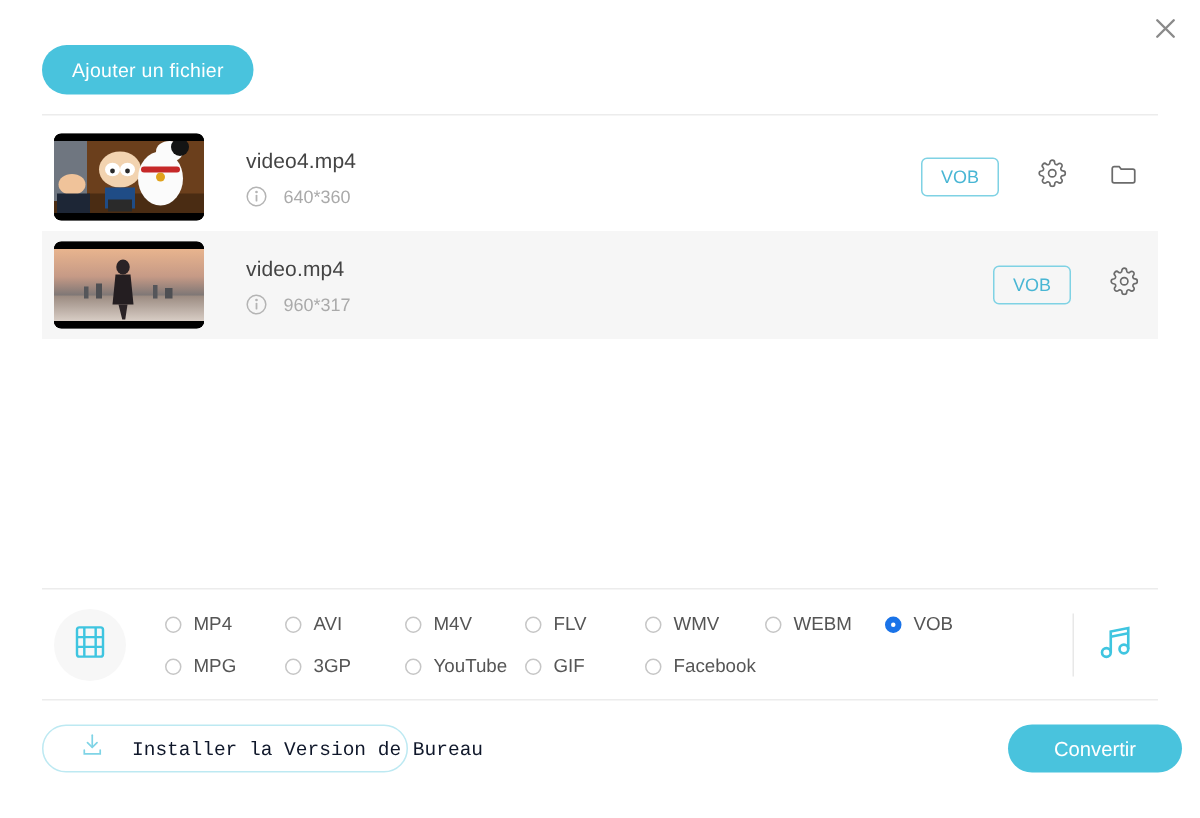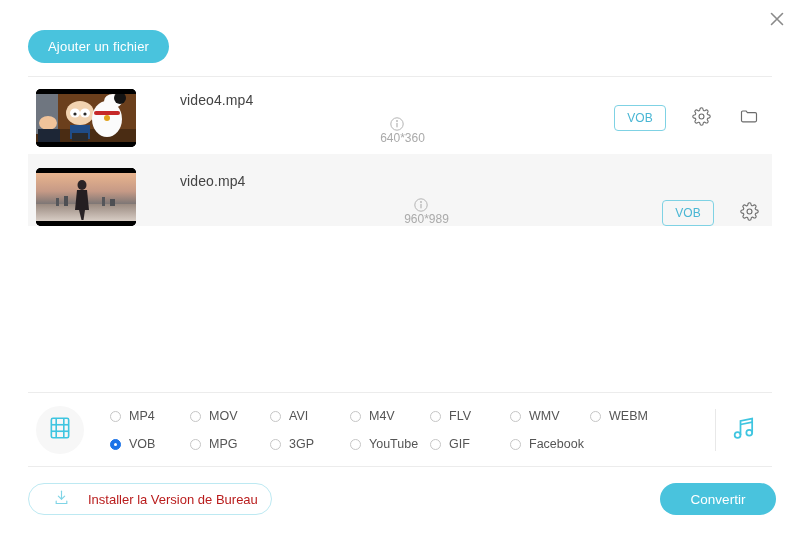--- a/index.html
+++ b/index.html
@@ -48,38 +48,38 @@
   #hr-fmt-bot{ top: 466px; }
 
   
   .file-list { position: absolute; left: 28px; top: 82px; width: 744px; }
   .file-row {
     position: relative;
     height: 72px;
     display: flex; align-items: center;
     padding: 0 10px 0 8px;
   }
-  .file-row.alt { background: #f6f6f6; align-items: flex-end; }
+  .file-row.alt { background: #f6f6f6; }
 
   .thumb {
     width: 100px; height: 58px;
     border-radius: 5px;
     overflow: hidden;
     flex: 0 0 auto;
     background: #000;
     position: relative;
   }
   .thumb svg { display: block; width: 100%; height: 100%; }
 
-  .file-meta { margin-left: 44px; flex: 1 1 auto; }
+  .file-meta { margin-left: 28px; flex: 1 1 auto; }
   .file-name {
     font-size: 14px; color: #444; margin-bottom: 9px;
     letter-spacing: .1px;
   }
-  .file-dim-row { display: flex; align-items: center; flex-direction: column; }
+  .file-dim-row { display: flex; align-items: center; }
   .info-icon { width: 14px; height: 14px; flex: 0 0 auto; }
   .file-dim { font-size: 12px; color: #aaa; margin-left: 11px; }
 
   .row-actions { display: flex; align-items: center; flex: 0 0 auto; }
   .fmt-badge {
     width: 52px; height: 26px;
     border: 1px solid #7fd2e4;
     border-radius: 4px;
     color: #49b6d4;
     font-size: 12px;
@@ -151,25 +151,26 @@
     width: 244px; height: 32px;
     border: 1px solid #bde9f2;
     border-radius: 16px;
     display: flex; align-items: center;
     cursor: pointer;
   }
   .install-icon { margin-left: 24px; flex: 0 0 auto; }
   .install-label {
     margin-left: 18px;
     font-size: 13px;
-    color: #b91c1c;
+    color: #0f172a;
     white-space: nowrap;
+    font-family: Liberation Mono, monospace;
   }
   .convert-btn {
-    position: absolute; right: 24px; top: 483px;
+    position: absolute; right: 12px; top: 483px;
     width: 116px; height: 32px;
     background: #49c3dd;
     border-radius: 16px;
     color: #fff; font-size: 13.5px;
     display: flex; align-items: center; justify-content: center;
     cursor: pointer;
   }
 </style>
 </head>
 <body>
@@ -282,21 +283,21 @@
       <div class="file-meta">
         <div class="file-name">video.mp4</div>
         <div class="file-dim-row">
           <span class="info-icon">
             <svg width="14" height="14" viewBox="0 0 14 14">
               <circle cx="7" cy="7" r="6.2" fill="none" stroke="#b4b4b4" stroke-width="1"></circle>
               <circle cx="7" cy="4" r="0.9" fill="#b4b4b4"></circle>
               <rect x="6.4" y="5.8" width="1.2" height="4.6" rx="0.6" fill="#b4b4b4"></rect>
             </svg>
           </span>
-          <span class="file-dim">960*989</span>
+          <span class="file-dim">960*317</span>
         </div>
       </div>
       <div class="row-actions">
         <div class="fmt-badge">VOB</div>
         <div class="icon-btn">
           <span>
             <svg width="19" height="19" viewBox="0 0 24 24" fill="none" stroke="#6b6b6b" stroke-width="1.4">
               <circle cx="12" cy="12" r="3.1"></circle>
               <path d="M19.4 15a1.65 1.65 0 0 0 .33 1.82l.06.06a2 2 0 1 1-2.83 2.83l-.06-.06a1.65 1.65 0 0 0-1.82-.33 1.65 1.65 0 0 0-1 1.51V21a2 2 0 0 1-4 0v-.09A1.65 1.65 0 0 0 9 19.4a1.65 1.65 0 0 0-1.82.33l-.06.06a2 2 0 1 1-2.83-2.83l.06-.06a1.65 1.65 0 0 0 .33-1.82 1.65 1.65 0 0 0-1.51-1H3a2 2 0 0 1 0-4h.09A1.65 1.65 0 0 0 4.6 9a1.65 1.65 0 0 0-.33-1.82l-.06-.06a2 2 0 1 1 2.83-2.83l.06.06a1.65 1.65 0 0 0 1.82.33H9a1.65 1.65 0 0 0 1-1.51V3a2 2 0 0 1 4 0v.09a1.65 1.65 0 0 0 1 1.51 1.65 1.65 0 0 0 1.82-.33l.06-.06a2 2 0 1 1 2.83 2.83l-.06.06a1.65 1.65 0 0 0-.33 1.82V9a1.65 1.65 0 0 0 1.51 1H21a2 2 0 0 1 0 4h-.09a1.65 1.65 0 0 0-1.51 1z"></path>
             </svg>
@@ -322,24 +323,20 @@
       </span>
     </div>
 
     <div class="radio-grid">
       <div class="radio-item">
         <span class="radio-dot"></span>
         <span class="radio-label">MP4</span>
       </div>
       <div class="radio-item">
         <span class="radio-dot"></span>
-        <span class="radio-label">MOV</span>
-      </div>
-      <div class="radio-item">
-        <span class="radio-dot"></span>
         <span class="radio-label">AVI</span>
       </div>
       <div class="radio-item">
         <span class="radio-dot"></span>
         <span class="radio-label">M4V</span>
       </div>
       <div class="radio-item">
         <span class="radio-dot"></span>
         <span class="radio-label">FLV</span>
       </div>

